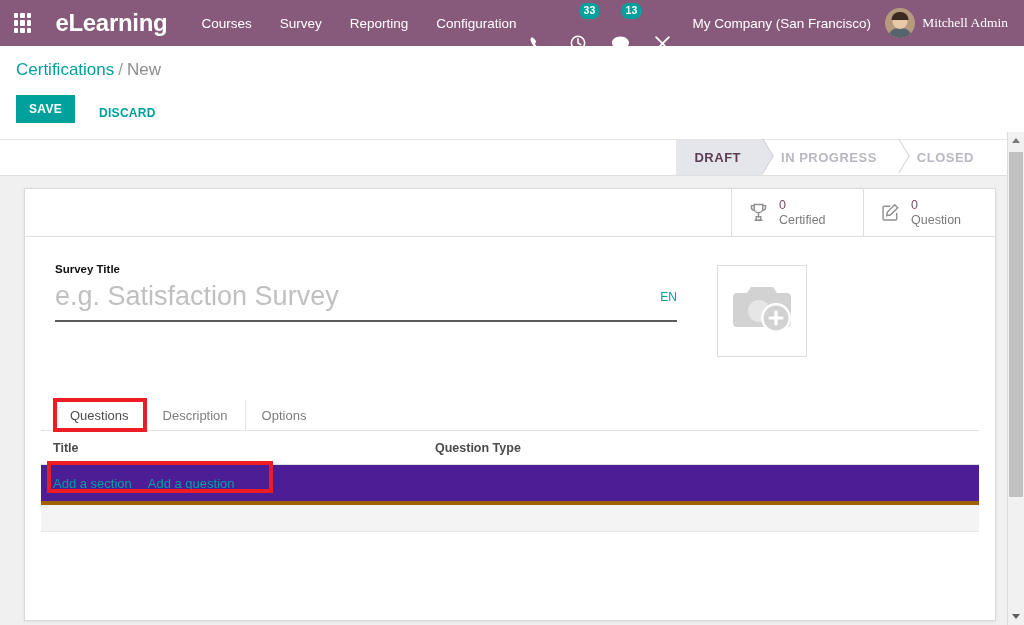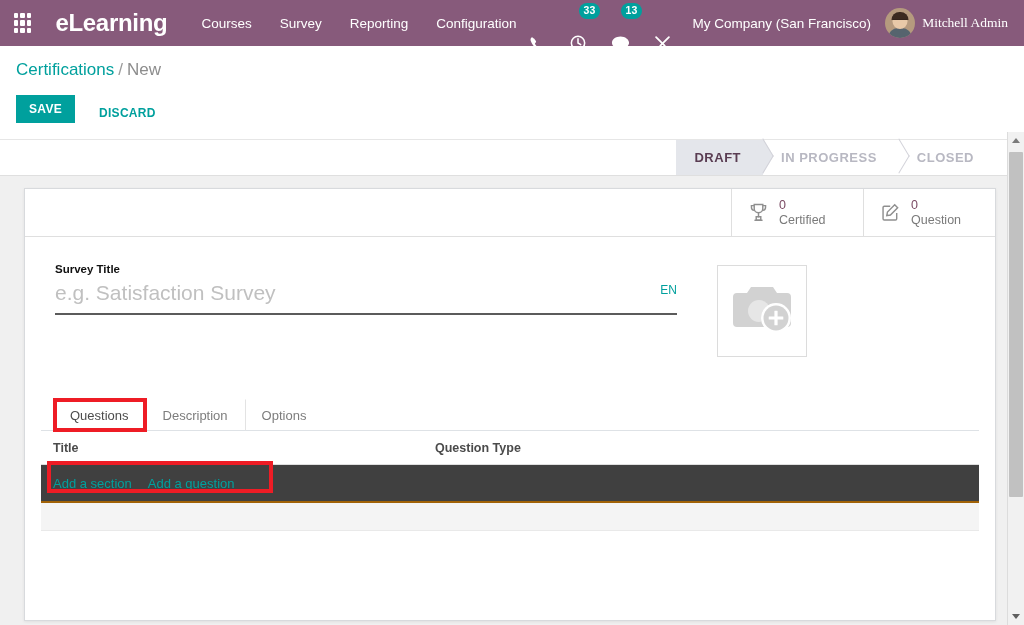--- a/index.html
+++ b/index.html
@@ -287,21 +287,21 @@
   .title-input-wrap {
     position: relative;
     border-bottom: 2px solid #5b5b5b;
     display: flex;
     align-items: flex-end;
     padding-bottom: 2px;
   }
   .title-input {
     border: none;
     outline: none;
-    font-size: 21px;
+    font-size: 27px;
     color: #212529;
     font-family: inherit;
     flex: 1;
     padding: 0 0 6px 0;
     background: transparent;
   }
   .title-input::placeholder { color: #c0c0c0; }
   .lang-badge {
     font-size: 12px;
     font-weight: normal;
@@ -354,22 +354,22 @@
     text-align: left;
     font-size: 12.5px;
     color: #4b4b4b;
     font-weight: bold;
     padding: 10px 8px 9px 12px;
     border-bottom: 1px solid #dfdfdf;
   }
   .q-table th.col-type { padding-left: 0; }
   .add-row td {
     padding: 9px 8px 9px 12px;
-    border-bottom: 2px solid #a16207;
-    background: #404040;
+    border-bottom: 4px solid #a16207;
+    background: #4c1d95;
     margin-top: 48px;
   }
   .add-link {
     color: #00A09D;
     font-size: 13px;
     cursor: pointer;
     text-decoration: none;
     margin-right: 16px;
   }
   .filler-row td {

